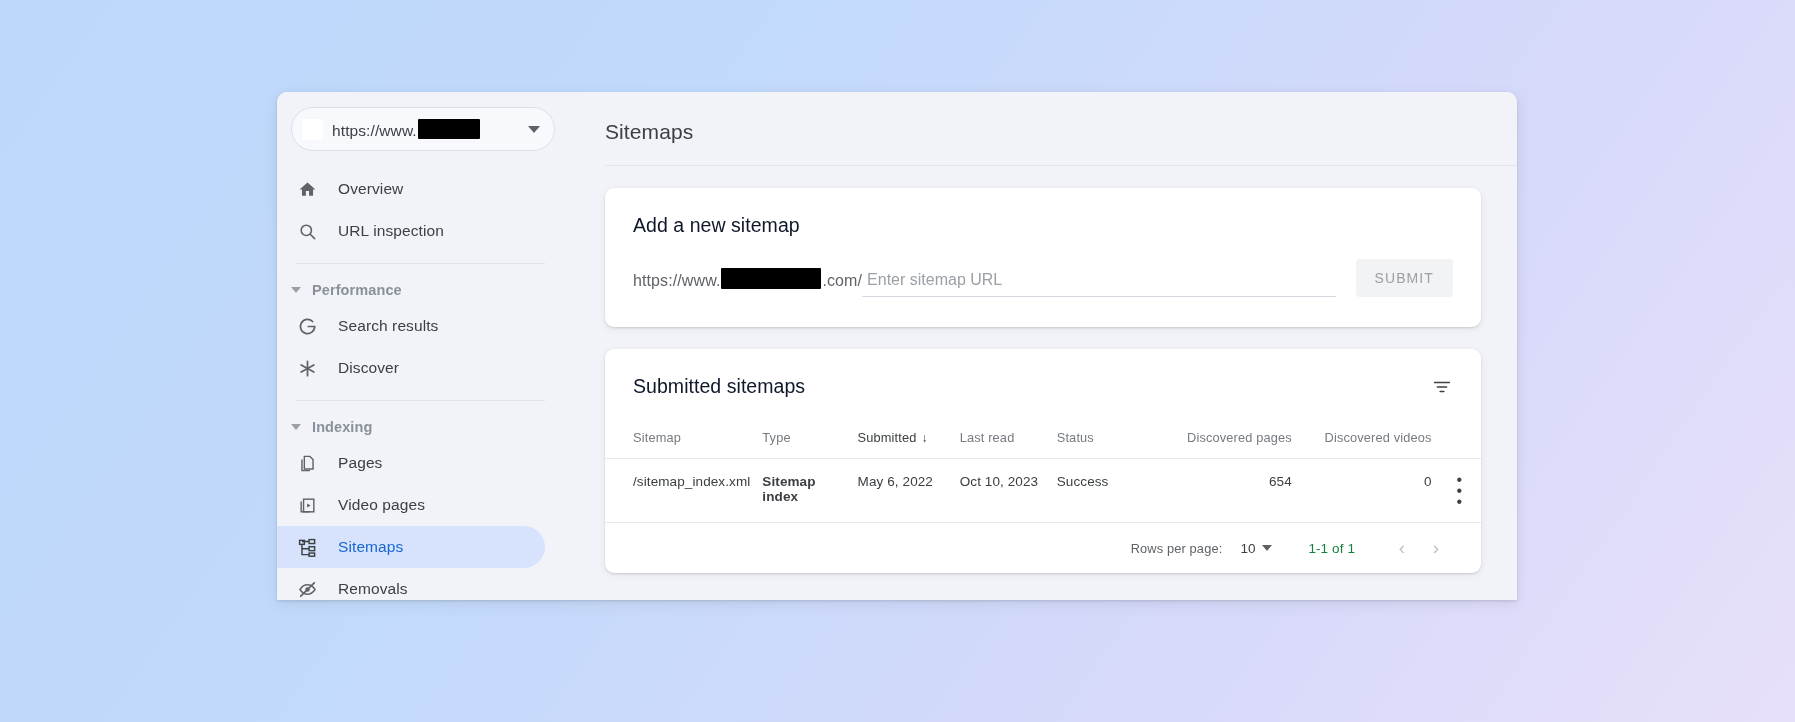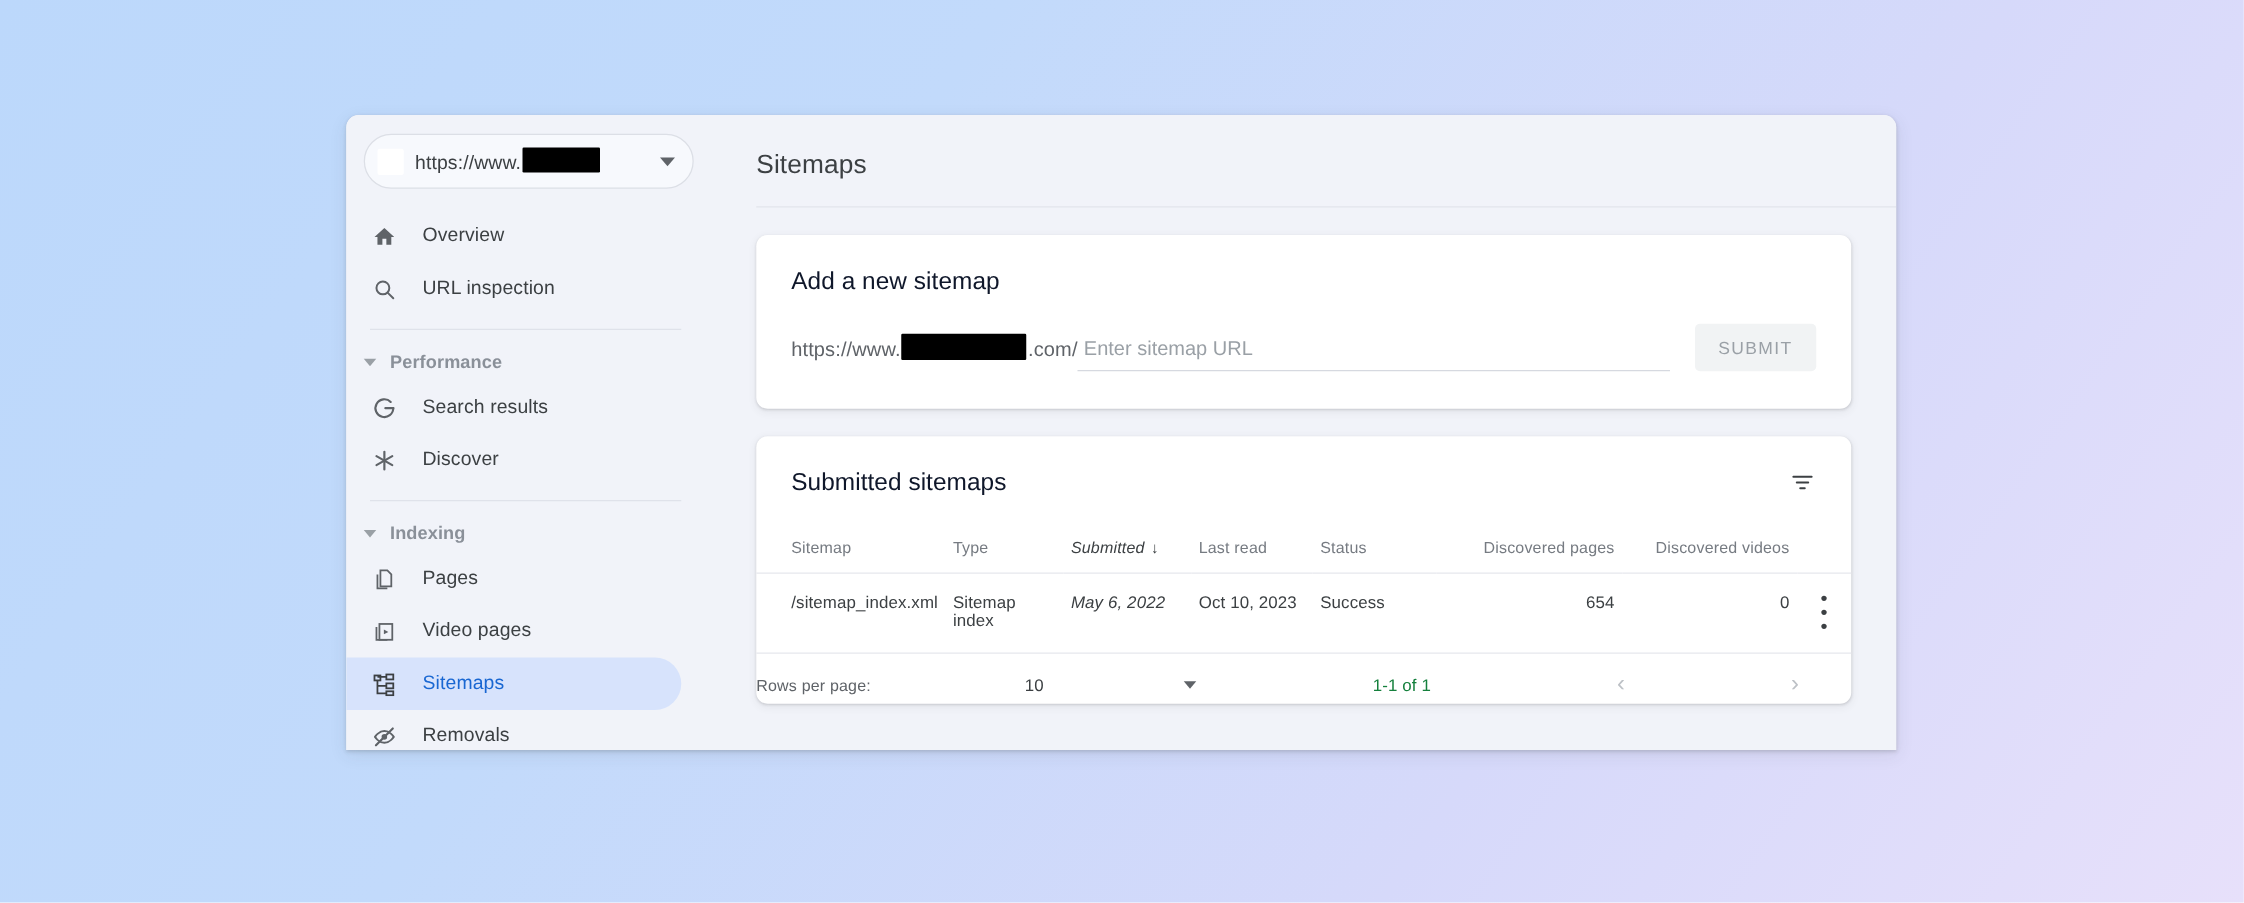--- a/index.html
+++ b/index.html
@@ -208,21 +208,21 @@
     font-size: 14px;
     font-family: "Liberation Sans", sans-serif;
     letter-spacing: 1.1px;
     padding: 11px 19px;
     cursor: pointer;
   }
 
   
   .card-head-row {
     display: flex;
-    align-items: flex-start;
+    align-items: flex-end;
     padding: 26px 28px 0 28px;
   }
   .card-head-row .card-title { padding: 0; }
   .filter-icon {
     margin-left: auto;
     cursor: pointer;
     color: #3c4043;
     display: flex;
   }
 
@@ -246,22 +246,22 @@
   table.sitemaps td {
     font-size: 13.5px;
     color: #3c4043;
     padding: 15px 6px 15px 6px;
     vertical-align: top;
     border-top: 1px solid #e6e8ed;
     letter-spacing: .1px;
   }
   table.sitemaps td.num { text-align: right; }
   .col-sitemap { width: 128px; padding-left: 28px !important; }
-  .col-type    { width: 110px; }
-  .col-sub     { width: 112px; font-style: italic; }
+  .col-type    { width: 110px; font-weight: bold; }
+  .col-sub     { width: 112px; }
   .col-read    { width: 112px; }
   .col-status  { width: 116px; }
   .col-pages   { width: 164px; }
   .col-videos  { width: 150px; }
   .col-menu    { width: 56px; }
   .status-success { color: #34a853; }
   .sort-arrow { margin-left: 5px; font-size: 12px; }
   .kebab {
     color: #3c4043;
     font-size: 16px;
@@ -269,23 +269,23 @@
     text-align: center;
     cursor: pointer;
     letter-spacing: 0;
   }
   .kebab span { display: block; }
 
   
   .pagination {
     display: flex;
     align-items: center;
-    justify-content: space-between;
+    justify-content: flex-end;
     border-top: 1px solid #e6e8ed;
-    padding: 14px 28px 4px 0;
+    padding: 14px 28px 14px 0;
     font-size: 12.8px;
     color: #5f6368;
   }
   .rows-label { margin-right: 18px; letter-spacing: .15px; }
   .rows-value { margin-right: 7px; color: #3c4043; font-size: 13.5px; }
   .rows-caret {
     width: 0; height: 0;
     border-left: 5px solid transparent;
     border-right: 5px solid transparent;
     border-top: 6px solid #5f6368;

